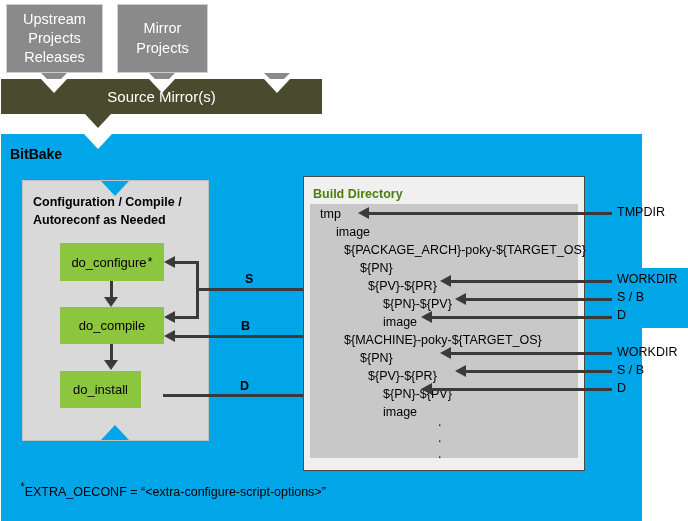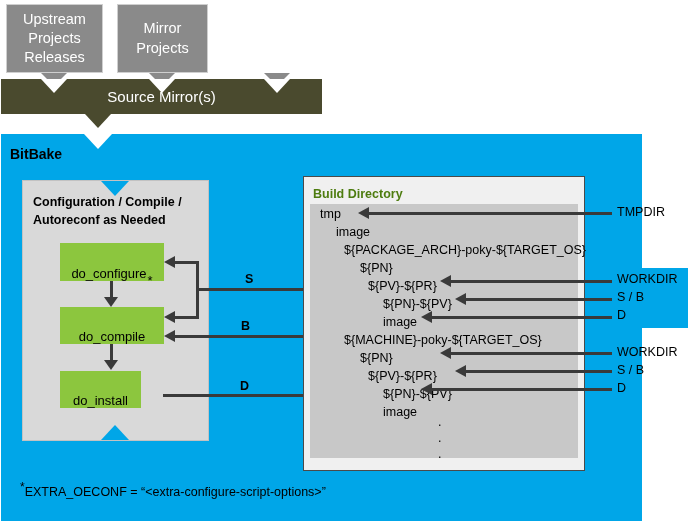--- a/index.html
+++ b/index.html
@@ -105,21 +105,21 @@
     color: #000000;
     font-size: 12.5px;
     font-weight: bold;
     line-height: 1.45;
   }
 
   
   .task-box {
     background: #8cc63e;
     display: flex;
-    align-items: flex-end;
+    align-items: center;
     justify-content: center;
     font-size: 13px;
     color: #000000;
     box-sizing: border-box;
     position: absolute;
   }
   .task-box .star {
     font-size: 13px;
     vertical-align: super;
     line-height: 0;

